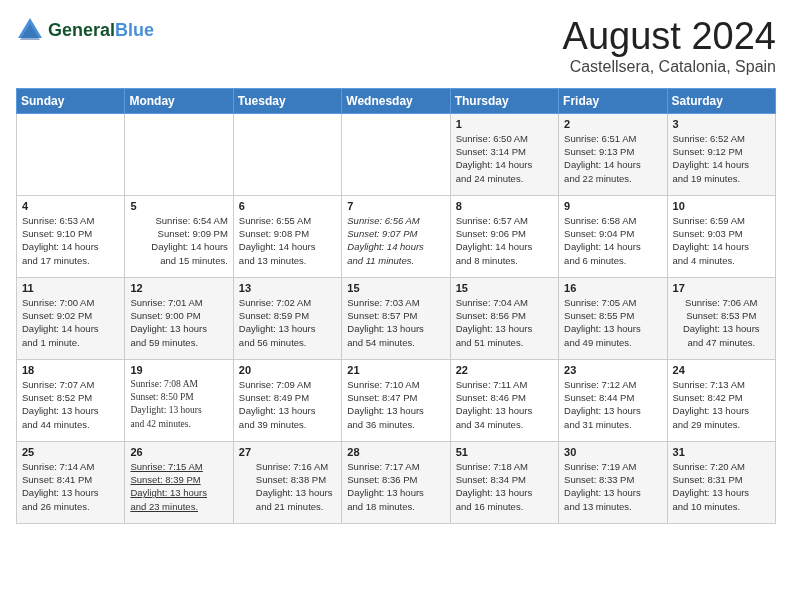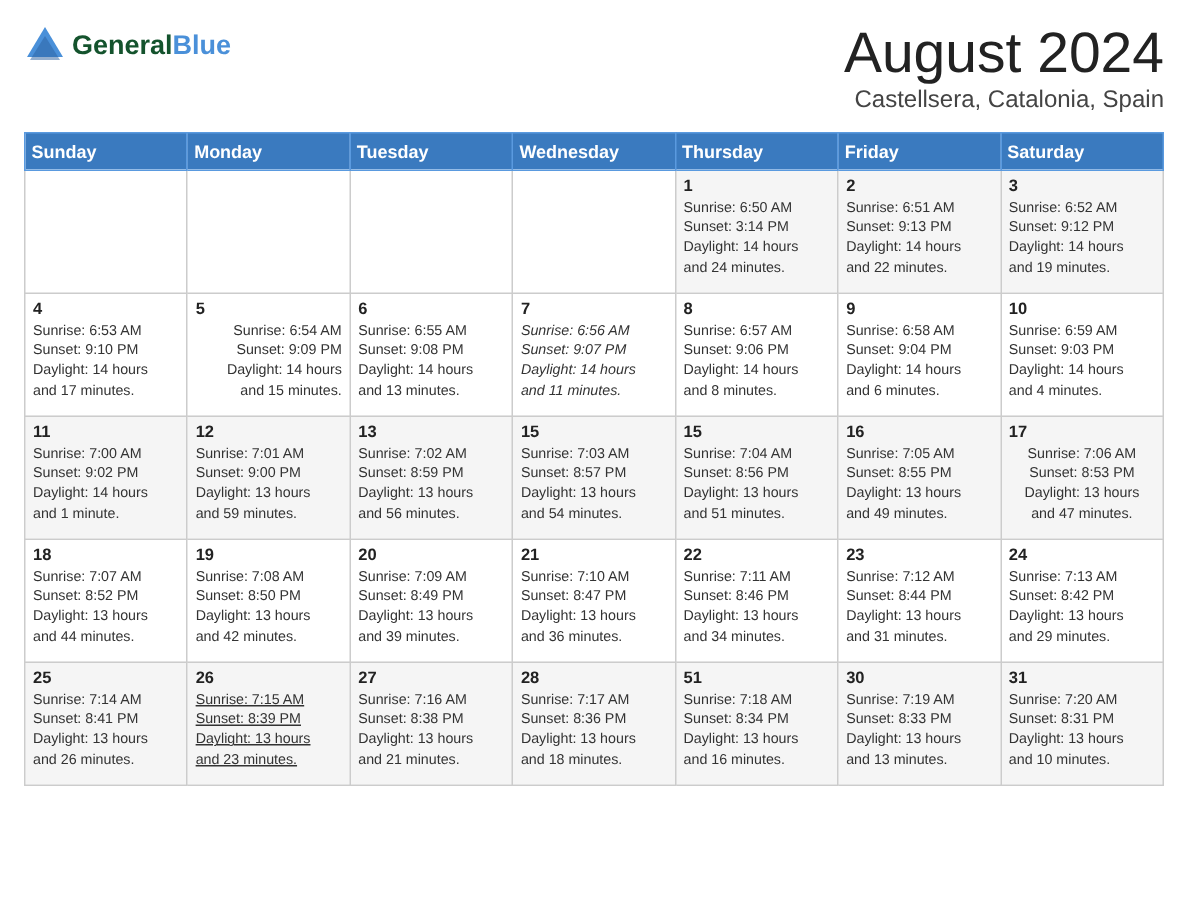--- a/index.html
+++ b/index.html
@@ -256,21 +256,21 @@
       <tr>
         <td>
           <div class="day-number">18</div>
           <div class="day-info" style="white-space: pre-line;">Sunrise: 7:07 AM
 Sunset: 8:52 PM
 Daylight: 13 hours
 and 44 minutes.</div>
         </td>
         <td>
           <div class="day-number">19</div>
-          <div class="day-info" style="white-space: pre-line;">Sunrise: 7:08 AM
+          <div class="day-info" style="white-space: pre-line; font-family: Liberation Serif, serif;">Sunrise: 7:08 AM
 Sunset: 8:50 PM
 Daylight: 13 hours
 and 42 minutes.</div>
         </td>
         <td>
           <div class="day-number">20</div>
           <div class="day-info" style="white-space: pre-line;">Sunrise: 7:09 AM
 Sunset: 8:49 PM
 Daylight: 13 hours
 and 39 minutes.</div>
@@ -314,21 +314,21 @@
         </td>
         <td>
           <div class="day-number">26</div>
           <div class="day-info" style="white-space: pre-line; text-decoration: underline;">Sunrise: 7:15 AM
 Sunset: 8:39 PM
 Daylight: 13 hours
 and 23 minutes.</div>
         </td>
         <td>
           <div class="day-number">27</div>
-          <div class="day-info" style="white-space: pre-line;">Sunrise: 7:16 AM
+          <div class="day-info" style="white-space: pre-line; margin-left: 17px;">Sunrise: 7:16 AM
 Sunset: 8:38 PM
 Daylight: 13 hours
 and 21 minutes.</div>
         </td>
         <td>
           <div class="day-number">28</div>
           <div class="day-info" style="white-space: pre-line;">Sunrise: 7:17 AM
 Sunset: 8:36 PM
 Daylight: 13 hours
 and 18 minutes.</div>

